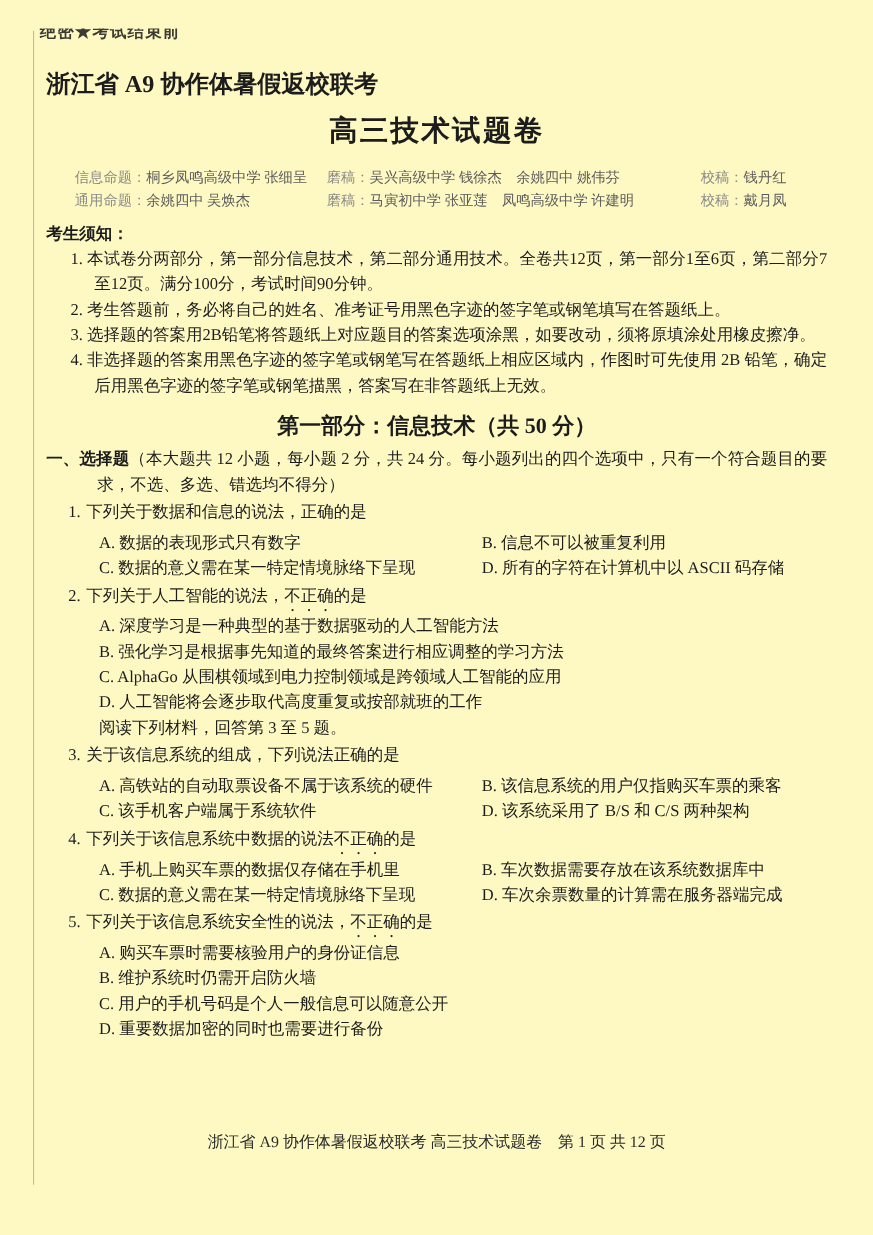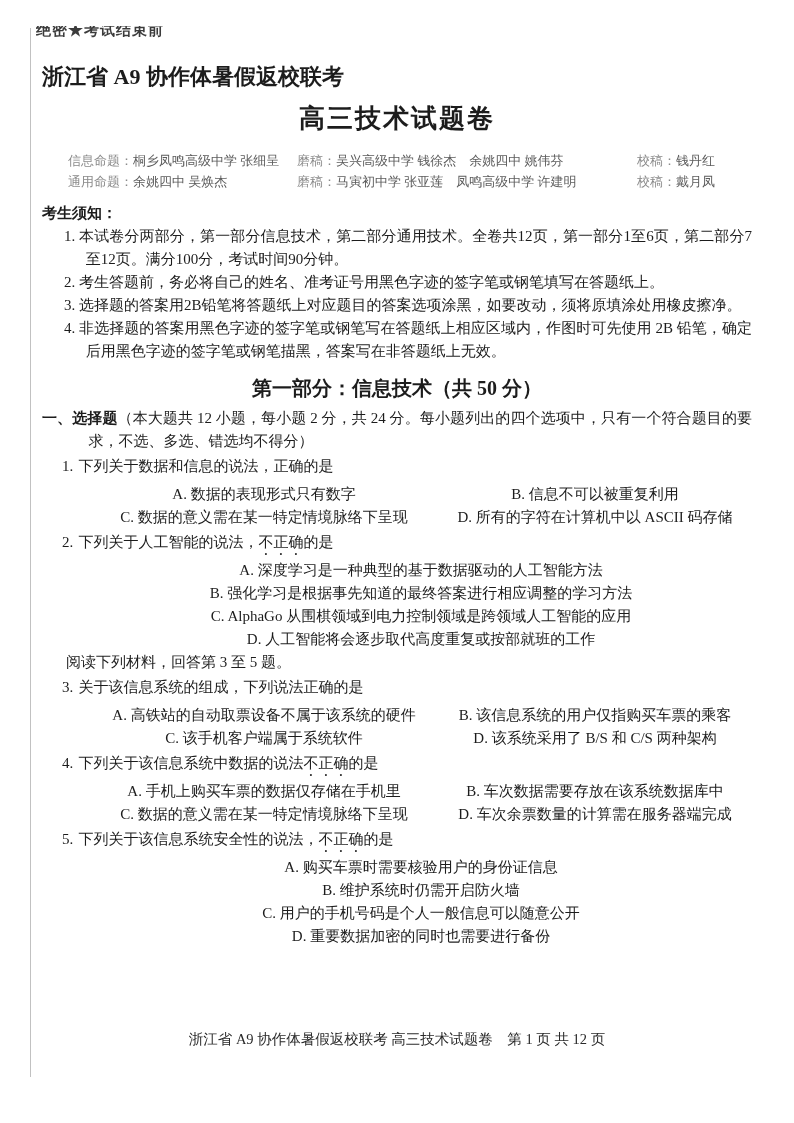--- a/index.html
+++ b/index.html
@@ -1,20 +1,20 @@
 <!DOCTYPE html>
 <html><head>
 <meta charset="utf-8">
 <style>
   html,body{margin:0;padding:0;background:#e9e9e9;}
   .page{
     position:relative;
     width:794px;height:1123px;
     margin:0 auto;
-    background:#ffffff;
+    background:#fef9c3;
     color:#1c1c1c;
     font-family:"Liberation Serif","DejaVu Serif",serif;
     font-size:15px;
     line-height:23px;
     overflow:hidden;
     box-sizing:border-box;
     padding:50px 42px 0 42px;
   }
   
   .corner{
@@ -60,22 +60,22 @@
   .stem{margin-left:20px;padding-left:1.35em;text-indent:-1.35em;}
   .qnum{margin-right:.35em;}
   .em-dots{
     -webkit-text-emphasis:filled dot;
     -webkit-text-emphasis-position:under left;
     text-emphasis:filled dot;
     text-emphasis-position:under left;
   }
   .options{margin-left:48px;}
   .options.two-col{display:grid;grid-template-columns:348px 1fr;}
-  .options .option{display:block;text-align:center;}
-  .reading-note{margin-left:24px;}
+  .options .option{display:block;}
+  .reading-note{margin-left:48px;}
   .passage{margin:2px 0 0 0;text-indent:2em;text-align:justify;}
   .page-footer{
     position:absolute;left:0;right:0;bottom:72px;
     text-align:center;font-size:14.5px;color:#2a2a2a;
   }
 </style>
 </head>
 <body>
 
 <div class="page">

